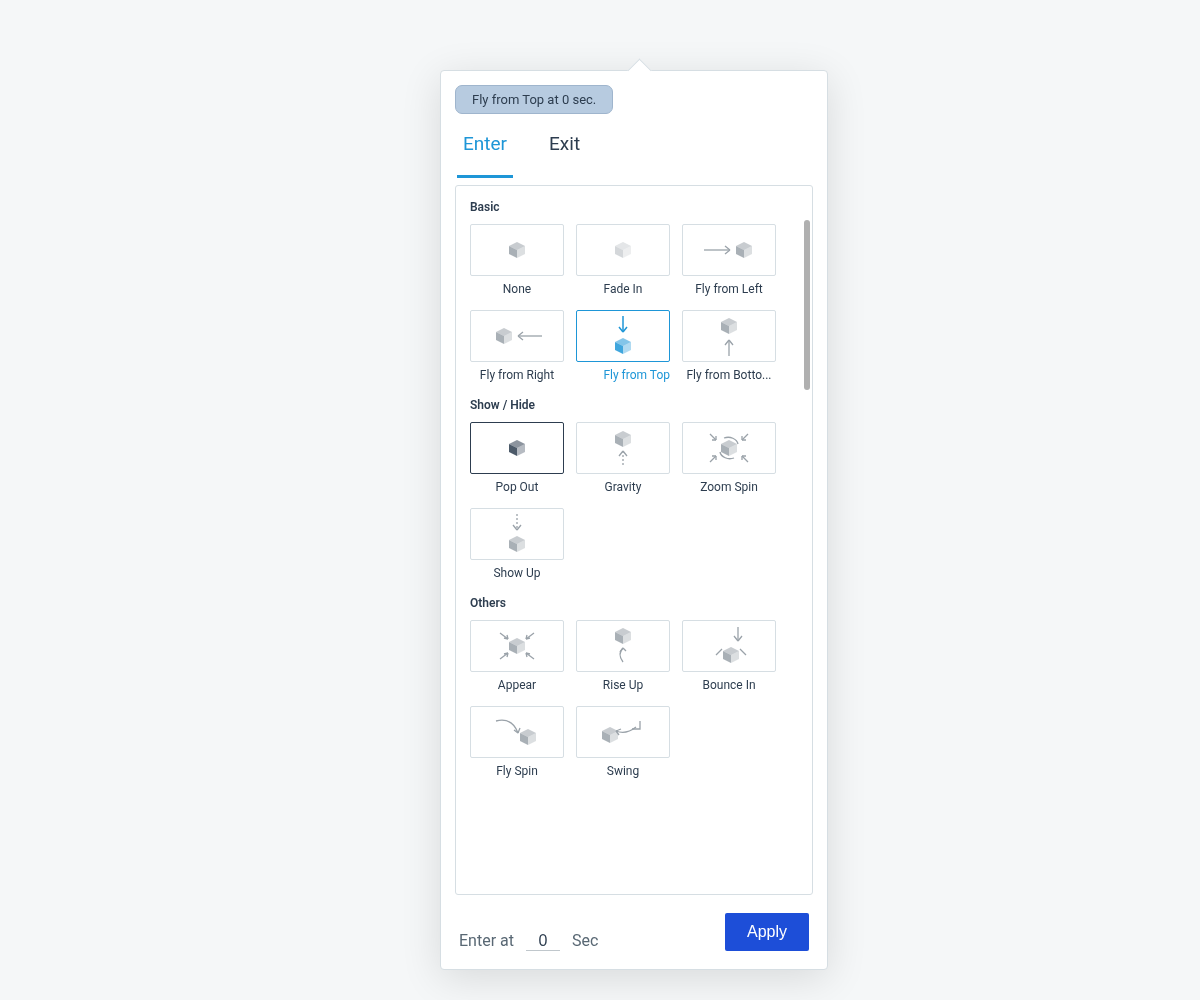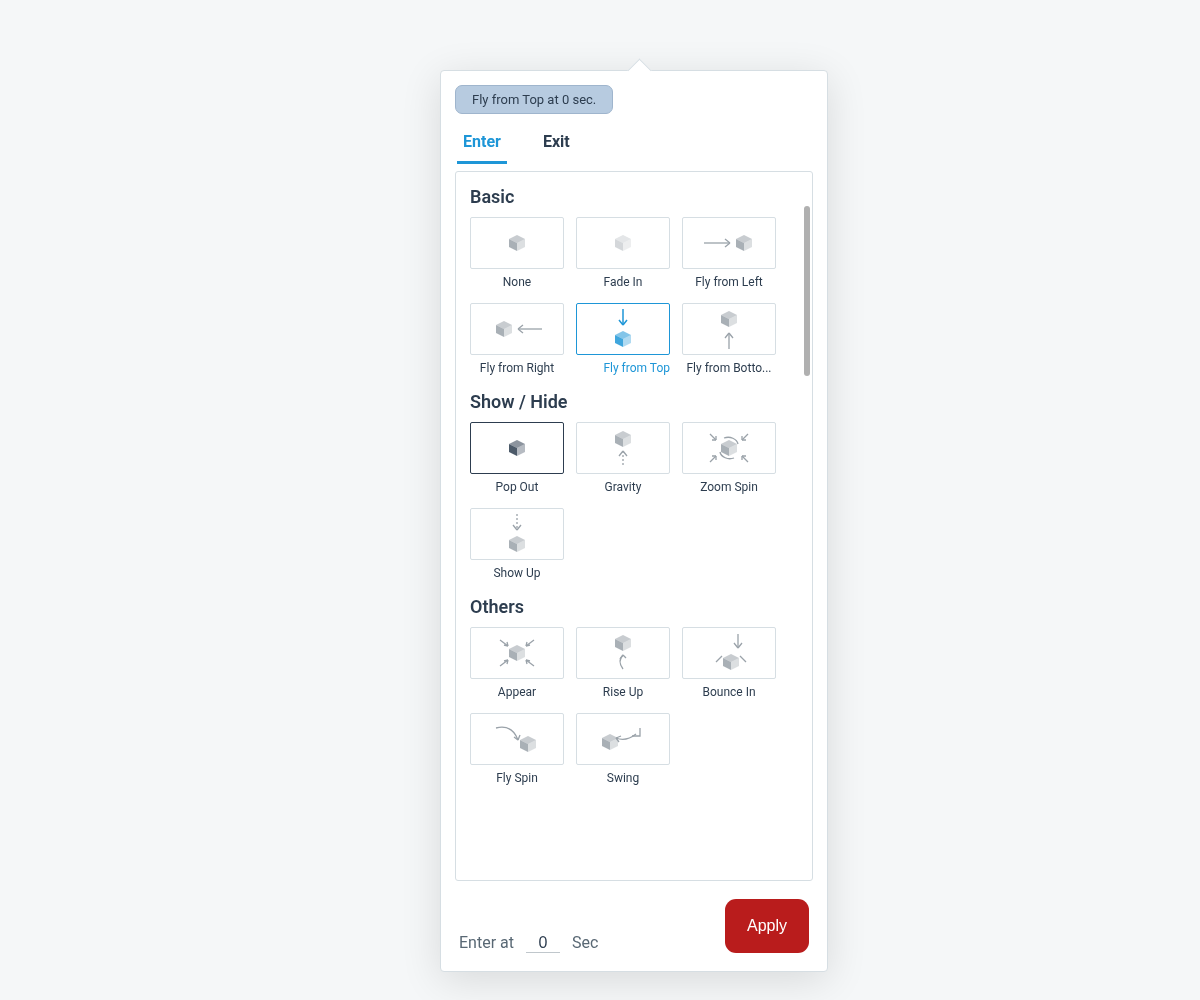--- a/index.html
+++ b/index.html
@@ -43,23 +43,23 @@
     border: 1px solid #9fb5cd;
     border-radius: 7px;
   }
   .tabs {
     display: flex;
     gap: 30px;
     padding: 0 16px;
     border-bottom: 1px solid transparent;
   }
   .tab {
-    padding: 8px 6px 10px;
-    font-size: 16px;
-    font-weight: 700;
+    padding: 8px 6px 20px;
+    font-size: 19px;
+    font-weight: 400;
     color: #2d3d4f;
     cursor: pointer;
     border-bottom: 3px solid transparent;
   }
   .tab.active {
     color: #1e96d7;
     border-bottom-color: #1e96d7;
   }
   .content {
     margin: 6px 14px 0;
@@ -72,21 +72,21 @@
   .scroll-thumb {
     position: absolute;
     right: 2px;
     top: 34px;
     width: 6px;
     height: 170px;
     background: #b0b0b0;
     border-radius: 3px;
   }
   .section-title {
-    font-size: 18px;
+    font-size: 12px;
     font-weight: 600;
     color: #2d3d4f;
     margin: 0 0 10px 0;
   }
   .section + .section { margin-top: 16px; }
   .grid {
     display: grid;
     grid-template-columns: repeat(3, 94px);
     gap: 14px 12px;
   }
@@ -135,26 +135,26 @@
     width: 34px;
     border: none;
     border-bottom: 1px solid #c0c7cc;
     font-size: 16px;
     text-align: center;
     color: #2d3d4f;
     background: transparent;
     outline: none;
   }
   .apply-btn {
-    background: #b91c1c;
+    background: #1d4ed8;
     color: #fff;
     border: none;
-    border-radius: 11px;
+    border-radius: 2px;
     font-size: 16px;
-    padding: 18px 22px;
+    padding: 10px 22px;
     cursor: pointer;
   }
   svg { display: block; }
 </style>
 </head>
 <body>
 
 <svg width="0" height="0" style="position:absolute">
   <defs>
     <g id="cube">

